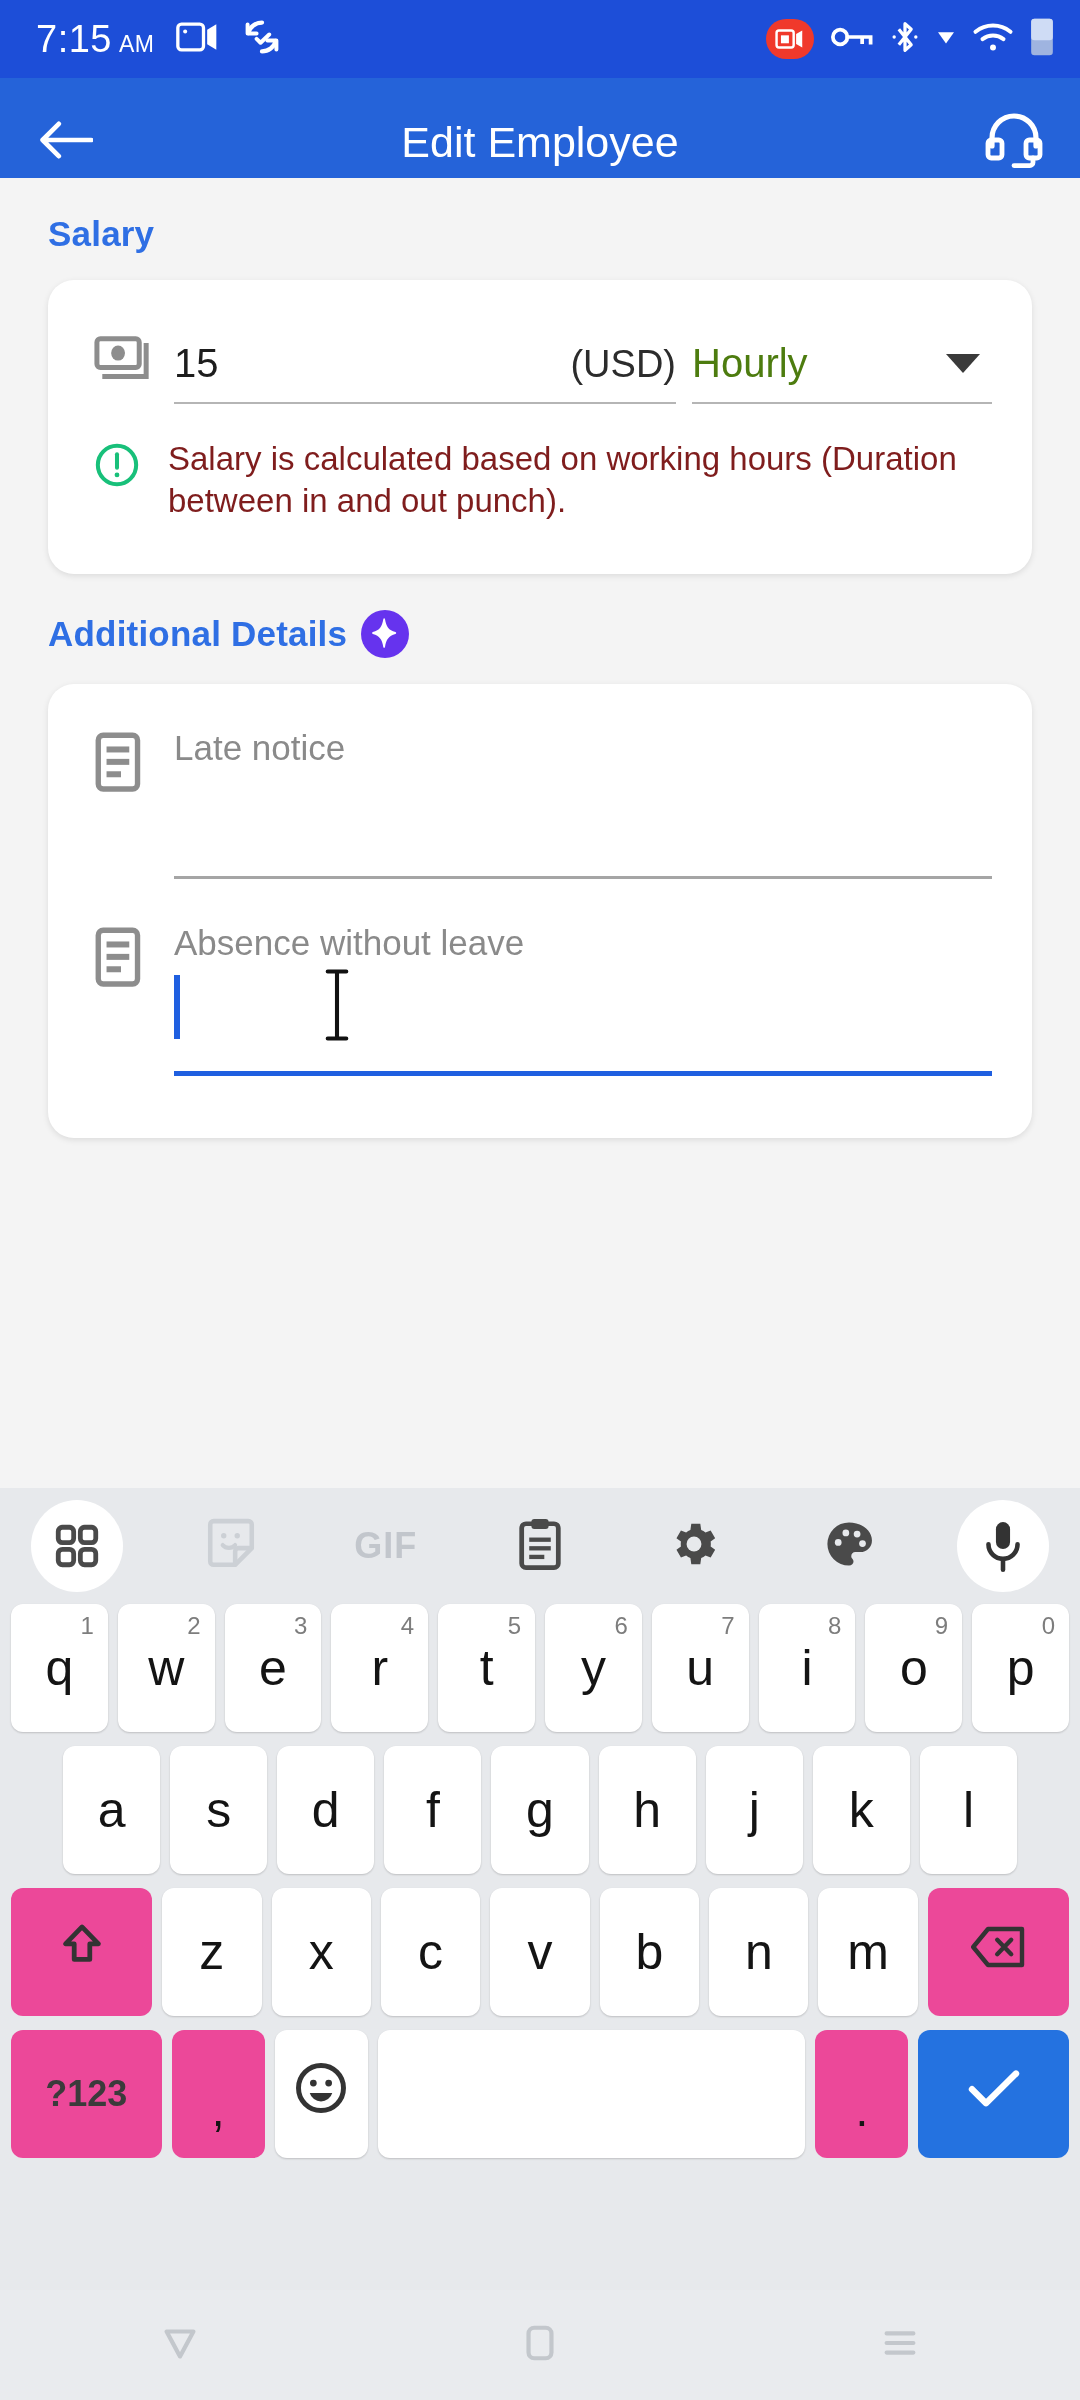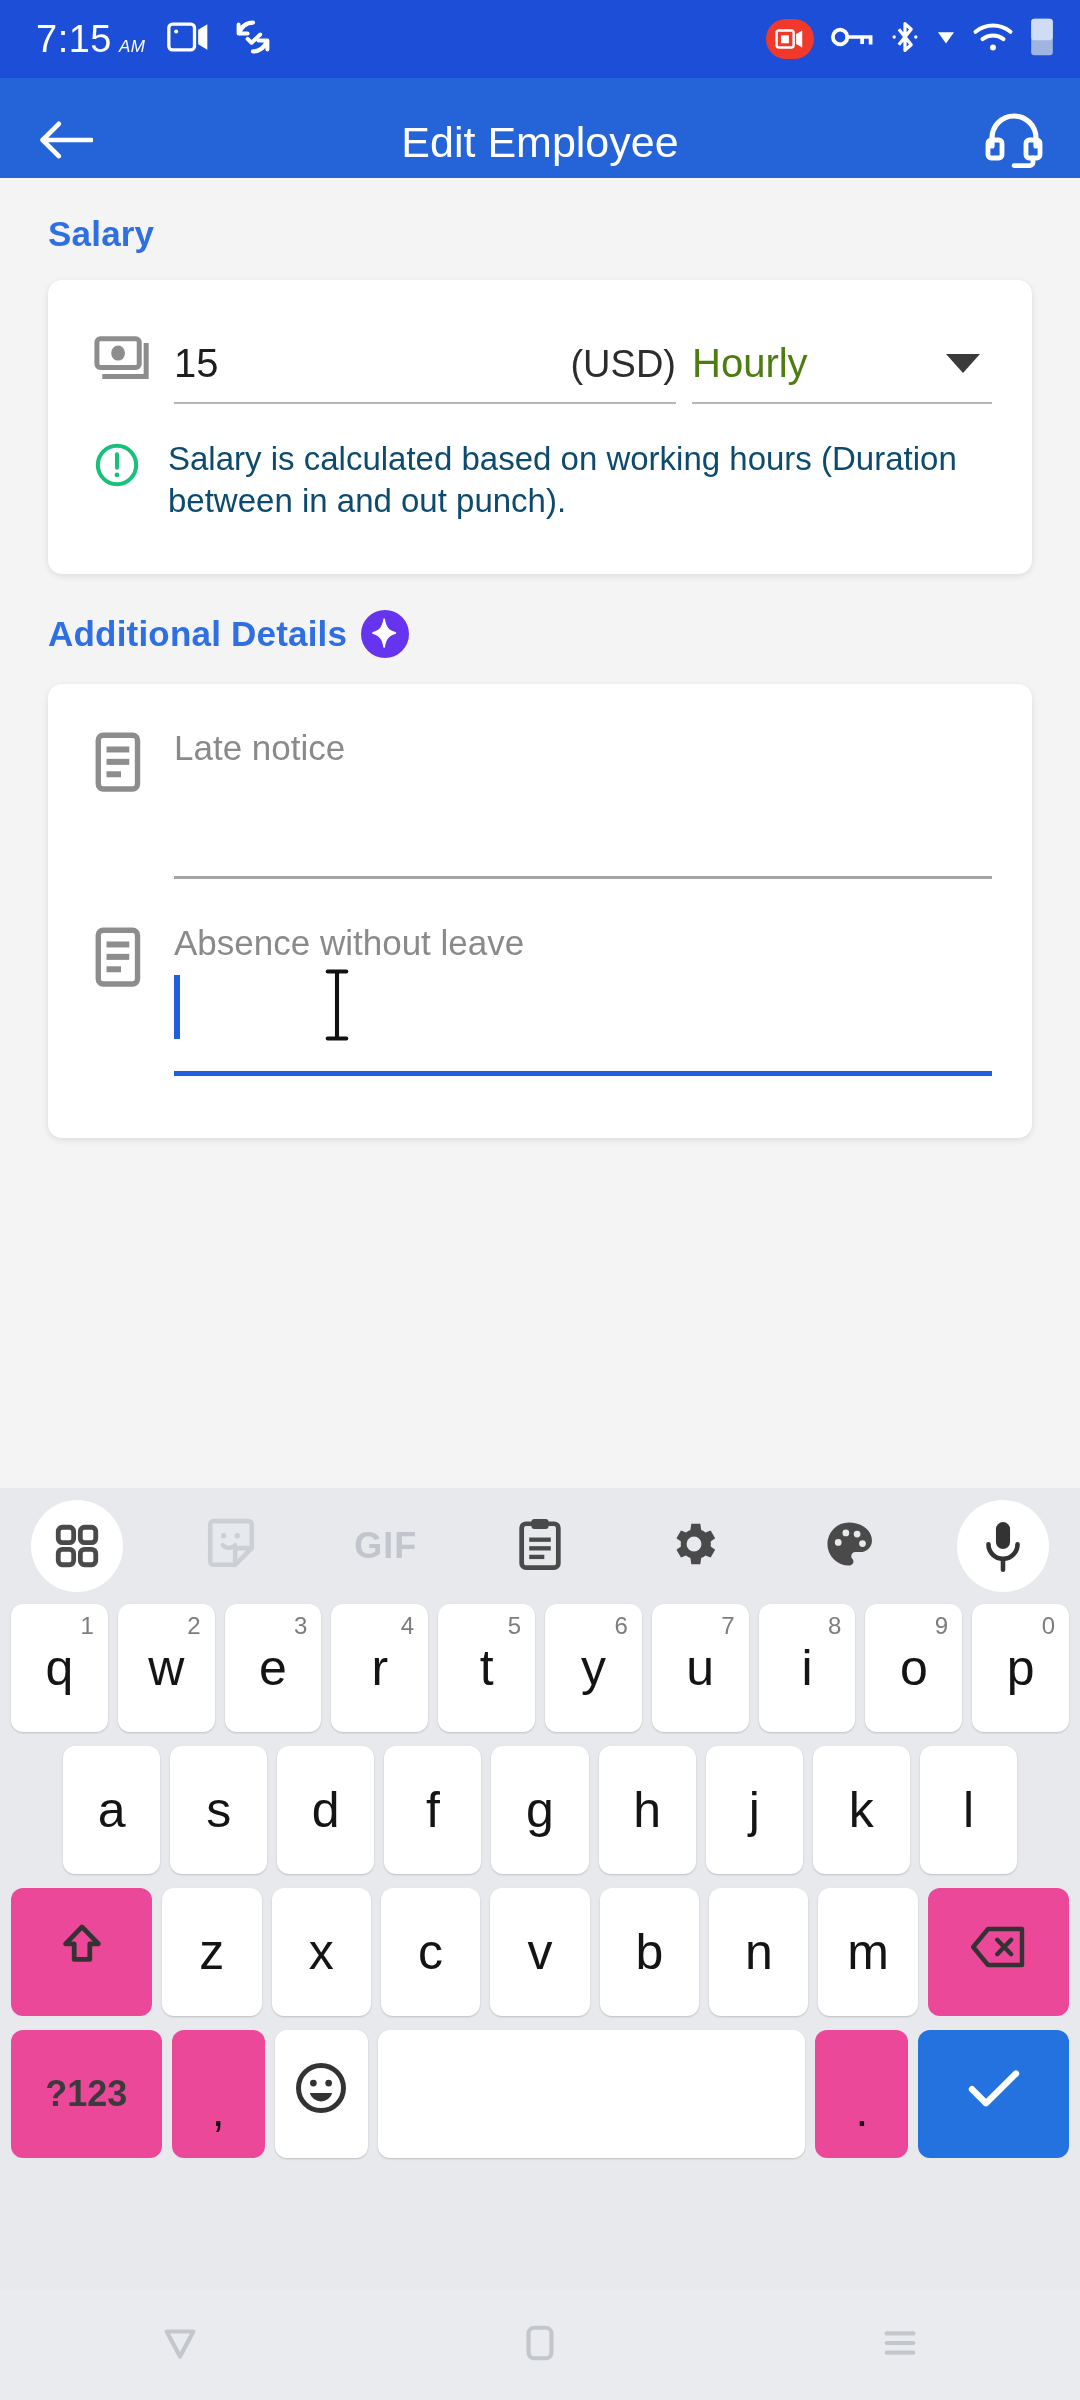--- a/index.html
+++ b/index.html
@@ -11,21 +11,21 @@
     position:relative;
   }
 
   
   .status-bar{
     height:78px; background:#1d4ed8; display:flex; align-items:center;
     padding:0 26px 0 36px; color:#fff;
   }
   .status-left{ display:flex; align-items:center; gap:22px; flex:1; }
   .clock{ font-size:38px; font-weight:500; letter-spacing:.5px; display:flex; align-items:baseline; gap:7px;}
-  .clock .ampm{ font-size:17px; font-weight:500;font-style:italic; }
+  .clock .ampm{ font-size:23px; font-weight:500; }
   .status-right{ display:flex; align-items:center; gap:16px; }
   .rec-badge{
     width:48px;height:40px;border-radius:22px;background:#f0392b;
     display:flex;align-items:center;justify-content:center;
   }
 
   
   .app-bar{
     height:128px; background:#2563d9; display:flex; align-items:center;
     padding:0 30px; position:relative;
@@ -44,41 +44,41 @@
     color:#2f6fe4; font-size:35px; font-weight:bold; letter-spacing:.2px;
     padding-left:48px;
   }
   .sec-salary{ padding-top:36px; }
   .sec-add{ padding-top:36px; display:flex; align-items:center; gap:14px; }
 
   .sparkle{ width:48px;height:48px;border-radius:50%;background:#6633ee;
             display:flex;align-items:center;justify-content:center; }
 
   .card{
-    margin:26px 48px 0 48px; background:#fff; border-radius:14px;
+    margin:26px 48px 0 48px; background:#fff; border-radius:26px;
     box-shadow:0 2px 6px rgba(0,0,0,.10);
   }
 
   
   .salary-row{ display:flex; align-items:flex-end; padding:56px 40px 0 46px; gap:0; }
   .sal-icon{ width:62px; flex:0 0 62px; padding-bottom:14px; }
   .sal-amount-wrap{ flex:1 1 auto; border-bottom:2px solid #b5b5b5; padding:0 0 16px 0; margin-left:18px; margin-right:16px;
                     display:flex; align-items:baseline; }
   .sal-amount{ font-size:40px; color:#1d1d1d; }
   .sal-usd{ margin-left:auto; font-size:38px; color:#2c2c2c; }
   .sal-type-wrap{ flex:0 0 300px; border-bottom:2px solid #b5b5b5; padding:0 0 16px 0;
                   display:flex; align-items:baseline; }
   .sal-type{ font-size:40px; color:#4d7c0f; }
   .caret{ margin-left:auto; margin-right:12px; width:0;height:0;
           border-left:17px solid transparent;border-right:17px solid transparent;
           border-top:19px solid #3a3a3a; align-self:center; }
 
   .note-row{ display:flex; gap:26px; padding:34px 46px 52px 46px; }
   .note-icon{ flex:0 0 48px; padding-top:4px; }
-  .note-text{ font-size:33px; line-height:1.28; color:#0c4a6e; }
+  .note-text{ font-size:33px; line-height:1.28; color:#7f1d1d; }
 
   
   .field{ display:flex; padding:0 40px 0 46px; }
   .f-icon{ flex:0 0 62px; padding-top:48px; }
   .f-body{ flex:1; margin-left:18px; position:relative; }
   .f-label{ font-size:35px; color:#8a8a8a; padding-top:44px; }
   .f-input{ height:108px; position:relative; }
   .f-underline{ height:3px; background:#a5a5a5; }
   .f-underline.active{ height:5px; background:#1f5fe0; }
   .cursor-caret{ position:absolute; left:0; top:12px; width:6px; height:64px; background:#1f5fe0; }

